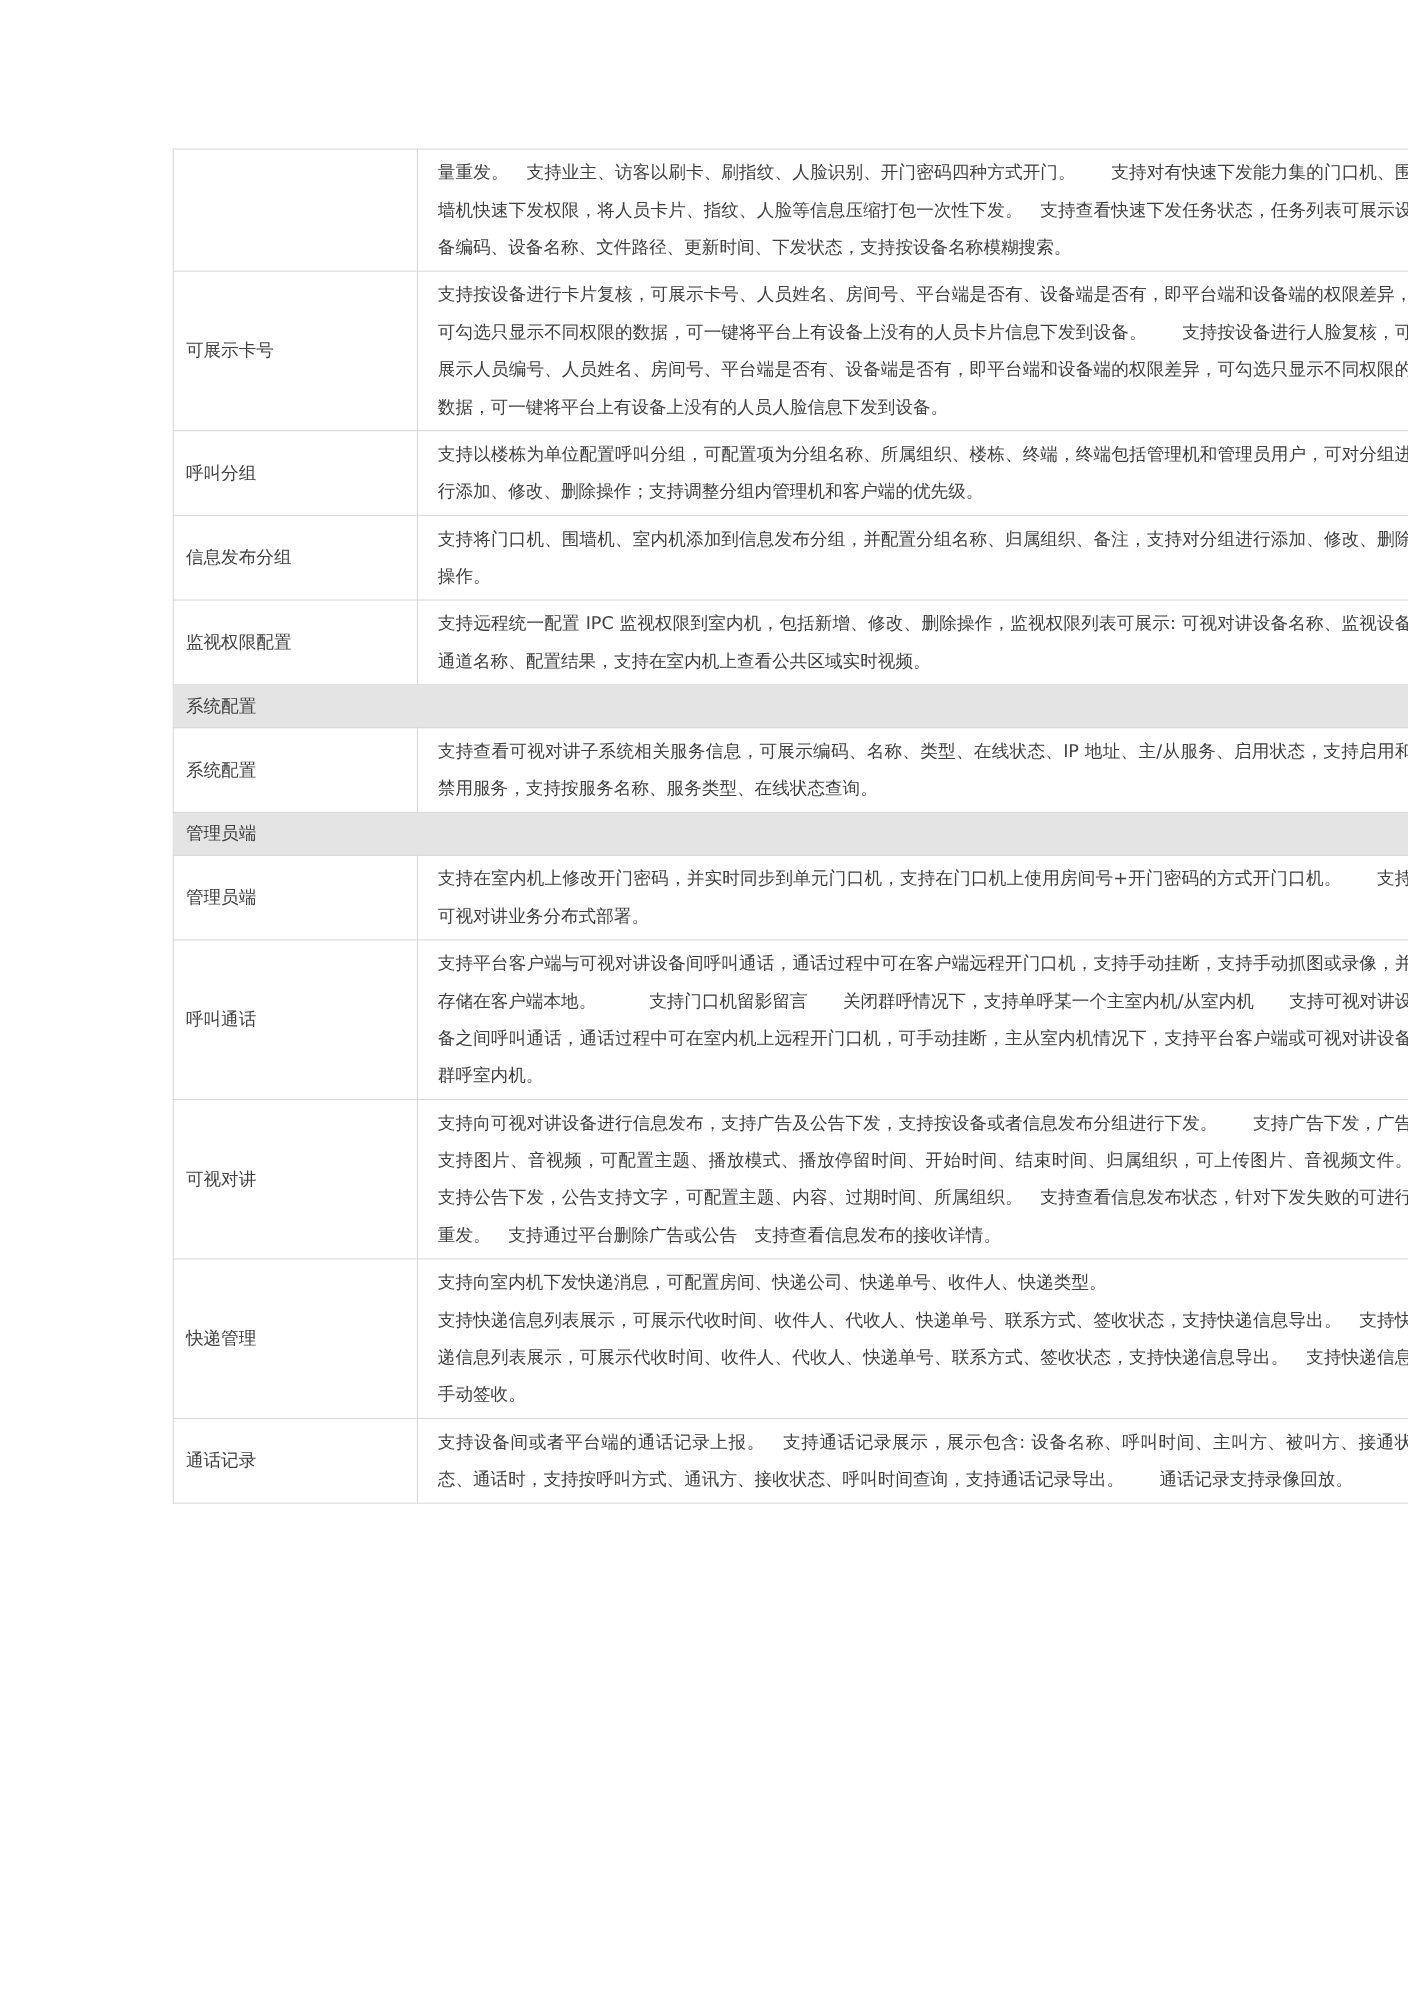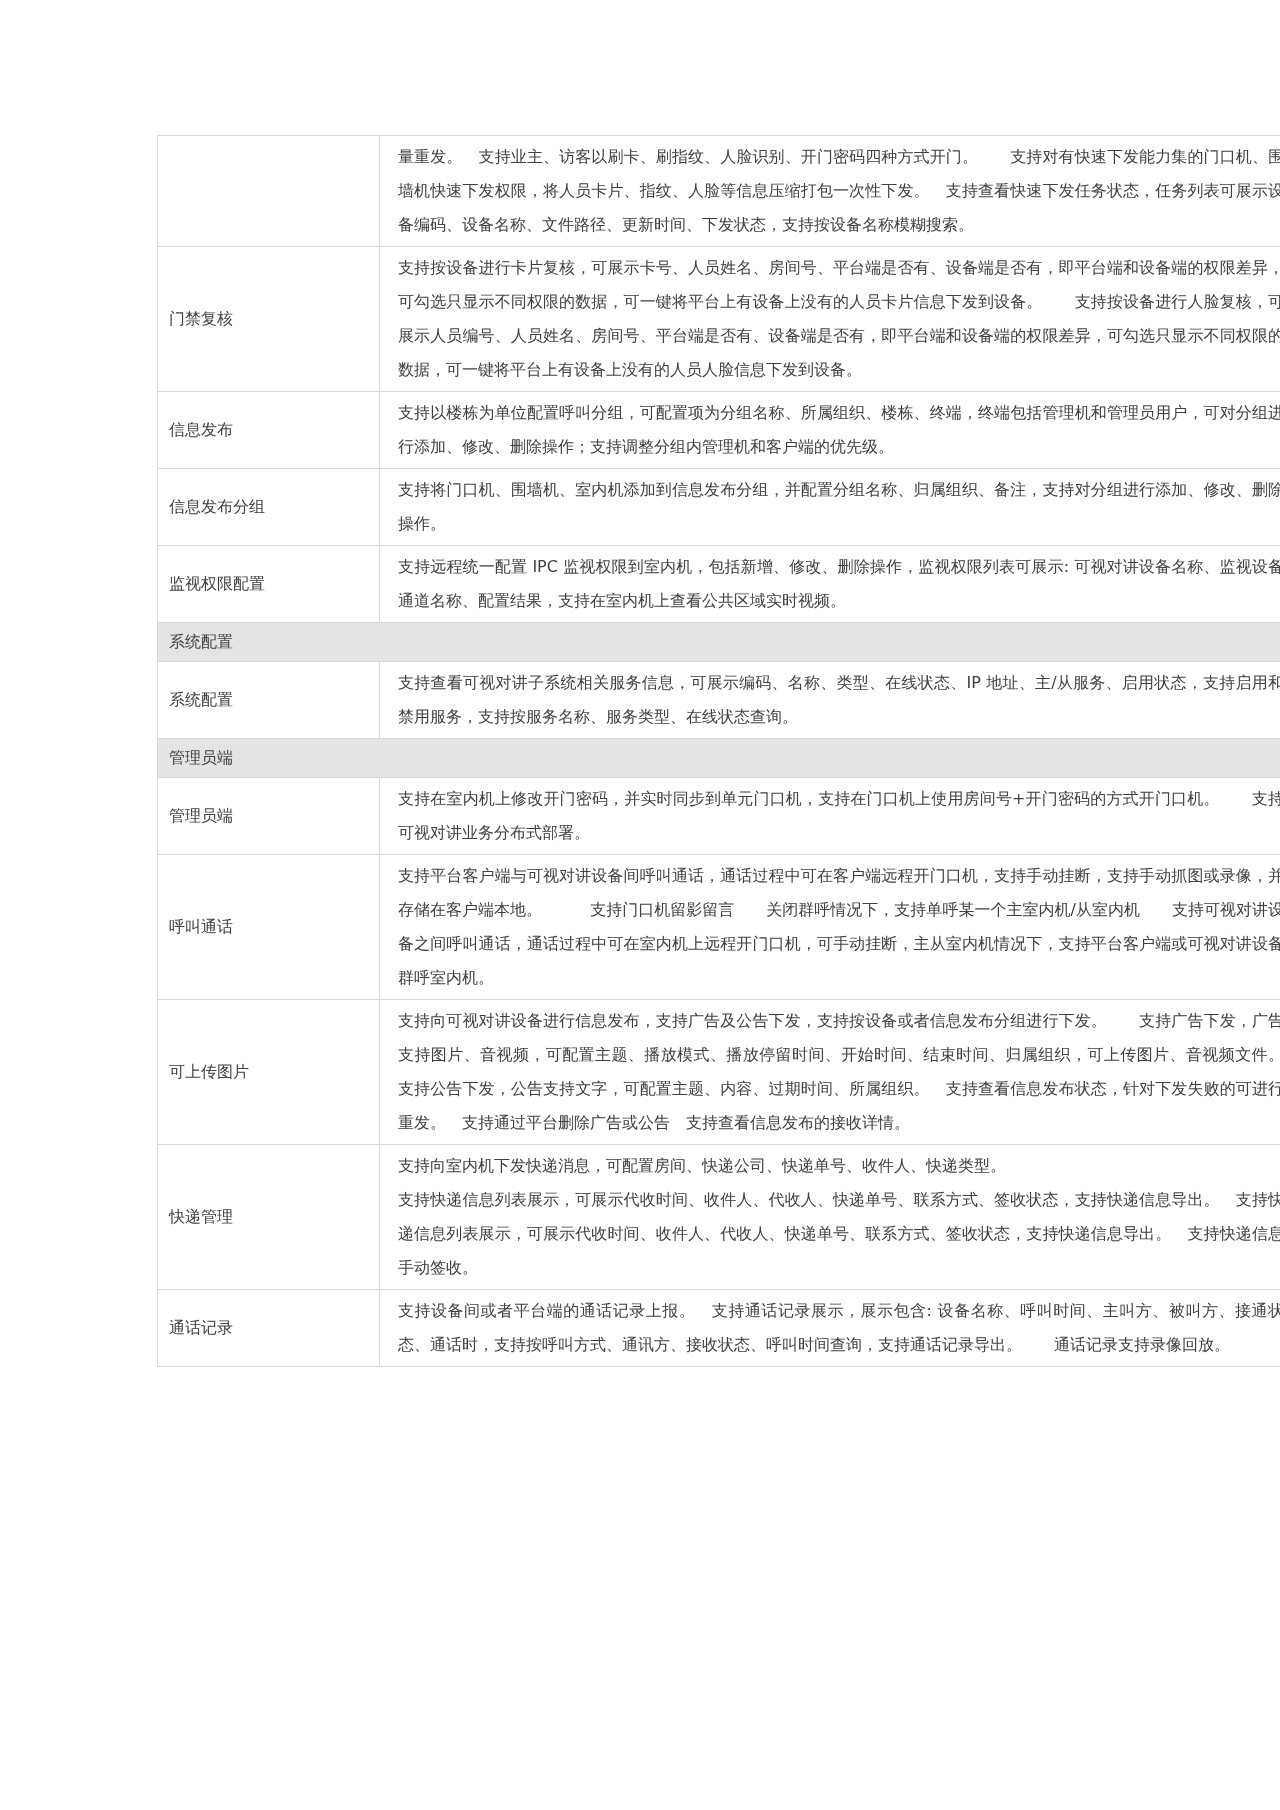--- a/index.html
+++ b/index.html
@@ -71,27 +71,27 @@
 <div class="page">
   <table class="feature-table">
     <tbody>
         <tr>
           <td class="label-cell"></td>
           <td class="desc-cell">
             <div class="para">量重发。　支持业主、访客以刷卡、刷指纹、人脸识别、开门密码四种方式开门。　　支持对有快速下发能力集的门口机、围墙机快速下发权限，将人员卡片、指纹、人脸等信息压缩打包一次性下发。　支持查看快速下发任务状态，任务列表可展示设备编码、设备名称、文件路径、更新时间、下发状态，支持按设备名称模糊搜索。</div>
           </td>
         </tr>
         <tr>
-          <td class="label-cell">门禁复核</td>
+          <td class="label-cell">可展示卡号</td>
           <td class="desc-cell">
             <div class="para">支持按设备进行卡片复核，可展示卡号、人员姓名、房间号、平台端是否有、设备端是否有，即平台端和设备端的权限差异，可勾选只显示不同权限的数据，可一键将平台上有设备上没有的人员卡片信息下发到设备。　　支持按设备进行人脸复核，可展示人员编号、人员姓名、房间号、平台端是否有、设备端是否有，即平台端和设备端的权限差异，可勾选只显示不同权限的数据，可一键将平台上有设备上没有的人员人脸信息下发到设备。</div>
           </td>
         </tr>
         <tr>
-          <td class="label-cell">信息发布</td>
+          <td class="label-cell">呼叫分组</td>
           <td class="desc-cell">
             <div class="para">支持以楼栋为单位配置呼叫分组，可配置项为分组名称、所属组织、楼栋、终端，终端包括管理机和管理员用户，可对分组进行添加、修改、删除操作；支持调整分组内管理机和客户端的优先级。</div>
           </td>
         </tr>
         <tr>
           <td class="label-cell">信息发布分组</td>
           <td class="desc-cell">
             <div class="para">支持将门口机、围墙机、室内机添加到信息发布分组，并配置分组名称、归属组织、备注，支持对分组进行添加、修改、删除操作。</div>
           </td>
         </tr>
@@ -119,21 +119,21 @@
             <div class="para">支持在室内机上修改开门密码，并实时同步到单元门口机，支持在门口机上使用房间号+开门密码的方式开门口机。　　支持可视对讲业务分布式部署。</div>
           </td>
         </tr>
         <tr>
           <td class="label-cell">呼叫通话</td>
           <td class="desc-cell">
             <div class="para">支持平台客户端与可视对讲设备间呼叫通话，通话过程中可在客户端远程开门口机，支持手动挂断，支持手动抓图或录像，并存储在客户端本地。　　　支持门口机留影留言　　关闭群呼情况下，支持单呼某一个主室内机/从室内机　　支持可视对讲设备之间呼叫通话，通话过程中可在室内机上远程开门口机，可手动挂断，主从室内机情况下，支持平台客户端或可视对讲设备群呼室内机。</div>
           </td>
         </tr>
         <tr>
-          <td class="label-cell">可上传图片</td>
+          <td class="label-cell">可视对讲</td>
           <td class="desc-cell">
             <div class="para">支持向可视对讲设备进行信息发布，支持广告及公告下发，支持按设备或者信息发布分组进行下发。　　支持广告下发，广告支持图片、音视频，可配置主题、播放模式、播放停留时间、开始时间、结束时间、归属组织，可上传图片、音视频文件。　支持公告下发，公告支持文字，可配置主题、内容、过期时间、所属组织。　支持查看信息发布状态，针对下发失败的可进行重发。　支持通过平台删除广告或公告　支持查看信息发布的接收详情。</div>
           </td>
         </tr>
         <tr>
           <td class="label-cell">快递管理</td>
           <td class="desc-cell">
             <div class="para">支持向室内机下发快递消息，可配置房间、快递公司、快递单号、收件人、快递类型。</div>
             <div class="para">支持快递信息列表展示，可展示代收时间、收件人、代收人、快递单号、联系方式、签收状态，支持快递信息导出。　支持快递信息列表展示，可展示代收时间、收件人、代收人、快递单号、联系方式、签收状态，支持快递信息导出。　支持快递信息手动签收。</div>
           </td>

